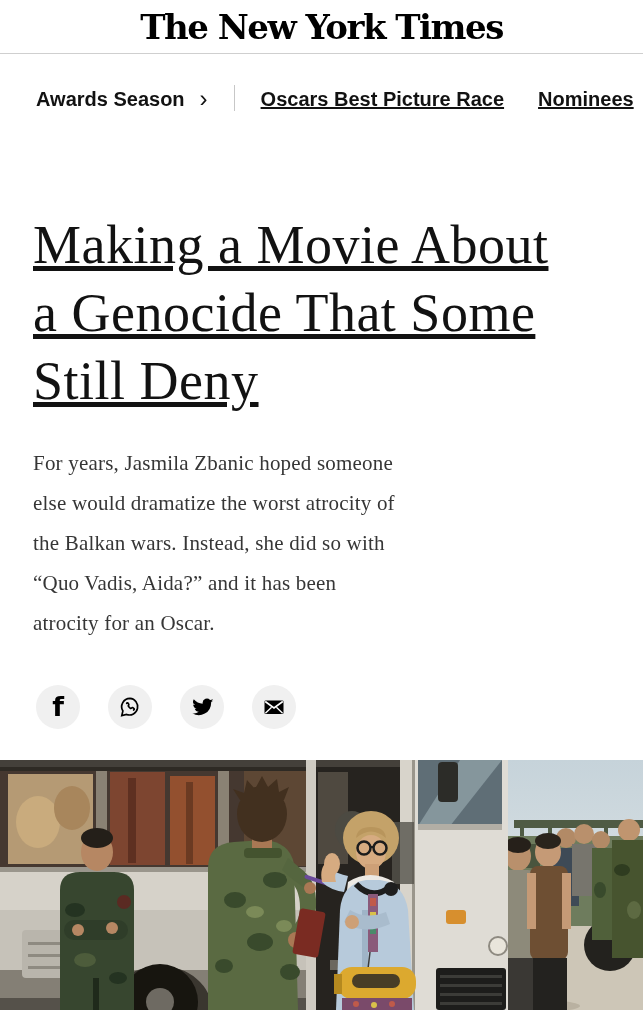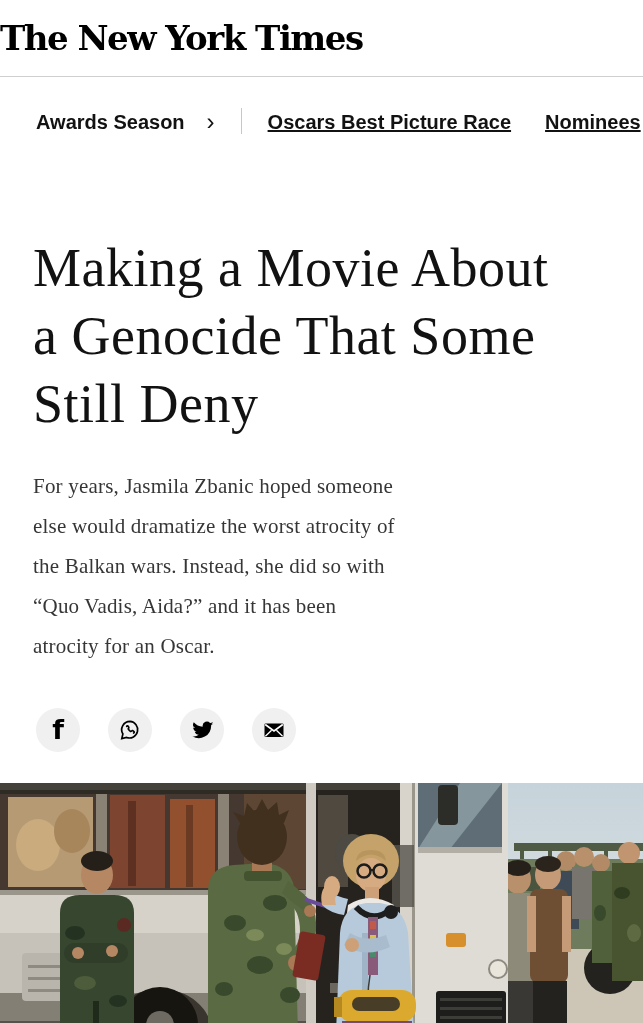--- a/index.html
+++ b/index.html
@@ -4,46 +4,46 @@
 <style>
   * { margin:0; padding:0; box-sizing:border-box; }
   html,body { background:#ffffff; }
   body {
     width:643px; height:1023px; overflow:hidden; position:relative;
     font-family:"Liberation Sans", sans-serif; color:#121212;
   }
 
   
   .masthead {
-    height:77px; border-bottom:1px solid #cfcfcf;
-    display:flex; align-items:center; justify-content:flex-start;
+    height:54px; border-bottom:1px solid #cfcfcf;
+    display:flex; align-items:center; justify-content:center;
   }
   .logo {
     font-family:"DejaVu Serif", serif; font-weight:700;
     font-size:34px; letter-spacing:-1.5px; color:#000;
     cursor:pointer; white-space:nowrap;
   }
 
   
   .nav {
     display:flex; align-items:center; white-space:nowrap; overflow:hidden;
     padding:34px 0 0 36px; height:57px;
     font-size:20px; font-weight:700; color:#121212;
   }
-  .nav-primary { display:flex; align-items:center; gap:22px; cursor:pointer; }
+  .nav-primary { display:flex; align-items:center; gap:15px; cursor:pointer; }
   .chev { font-size:24px; font-weight:400; line-height:20px; transform:translateY(-1px); }
   .vdiv { width:1px; height:30px; background:#c7c7c7; margin:0 26px; flex:0 0 auto; }
   .nav-link { margin-right:34px; cursor:pointer;text-decoration:underline; }
   .nav-link:last-child { margin-right:16px; }
 
   
   .headline {
     margin:100px 33px 0; font-family:"Liberation Serif", serif;
     font-weight:400; font-size:54px; line-height:68px;
-    letter-spacing:.5px; color:#121212;
+    letter-spacing:.5px; color:#121212;text-decoration:underline;
   }
   .headline span { display:block; white-space:nowrap; }
   .summary {
     margin:28px 33px 0; font-family:"Liberation Serif", serif;
     font-size:21px; line-height:40px; letter-spacing:.2px; color:#363636;
   }
   .summary span { display:block; white-space:nowrap; }
 
   
   .share { display:flex; gap:28px; margin:42px 0 0 36px; height:44px; }

